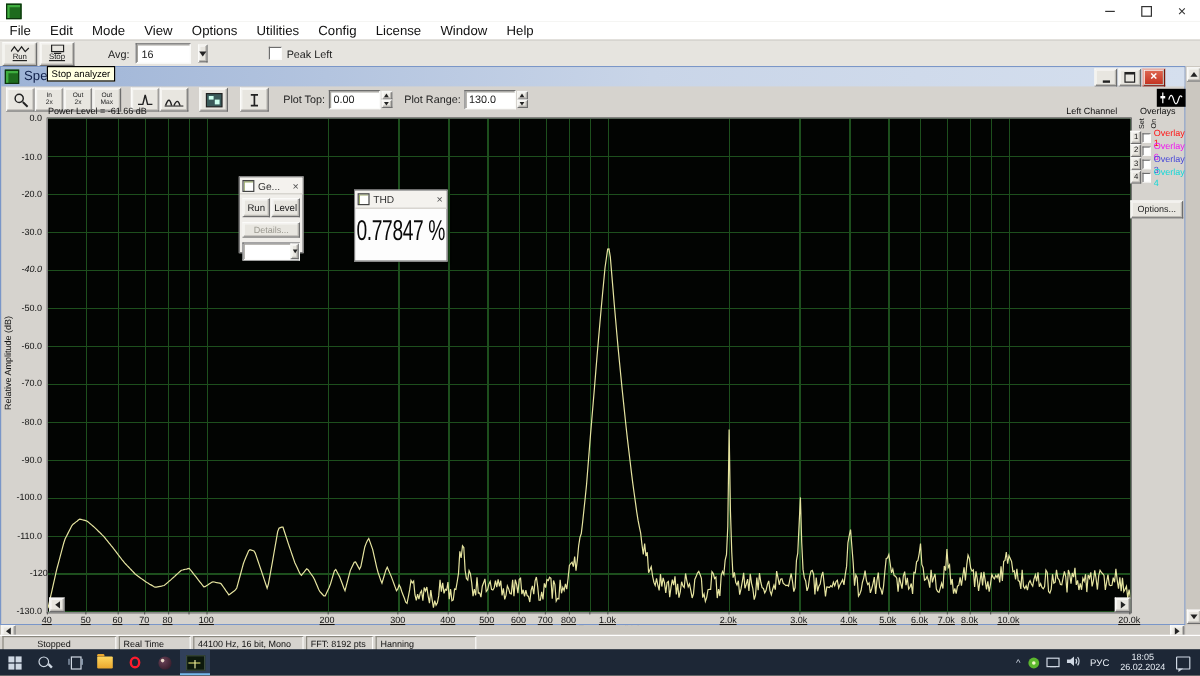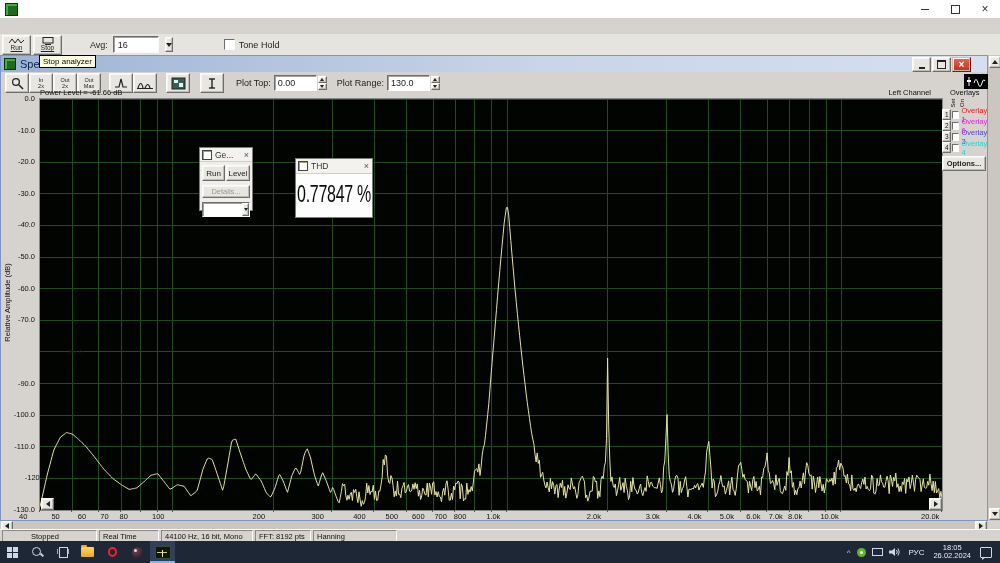--- a/index.html
+++ b/index.html
@@ -44,35 +44,35 @@
   .spin{width:9px;height:14px;margin-left:1px;display:flex;flex-direction:column;}
   .spin div{flex:1;display:flex;align-items:center;justify-content:center;}
   .tri-up-s{width:0;height:0;border-left:2.5px solid transparent;border-right:2.5px solid transparent;border-bottom:3px solid #222;}
   .tri-down-s{width:0;height:0;border-left:2.5px solid transparent;border-right:2.5px solid transparent;border-top:3px solid #222;}
   
   .power-level{position:absolute;left:39px;top:32px;font-size:7.5px;color:#111;}
   .left-channel{position:absolute;right:56px;top:32px;font-size:7.5px;color:#111;}
   #plot-wrap{position:absolute;left:38px;top:42px;width:902px;height:411px;background:#020402;border:1px solid #888;box-sizing:content-box;}
   .ytick{position:absolute;width:34px;text-align:right;font-size:7.5px;color:#111;}
   .ylabel{position:absolute;left:-69px;top:242px;width:150px;text-align:center;font-size:7.5px;color:#111;transform:rotate(-90deg);}
-  .xtick{position:absolute;top:456px;width:40px;text-align:left;font-size:7.5px;color:#111;}
+  .xtick{position:absolute;top:456px;width:40px;text-align:center;font-size:7.5px;color:#111;text-decoration:underline;}
   .xtickmark{position:absolute;top:454px;width:1px;height:2px;background:#555;}
   .xlabel{position:absolute;left:452px;top:464px;width:110px;text-align:center;font-size:7.5px;color:#111;}
   .pscroll{position:absolute;width:11px;height:10px;display:flex;align-items:center;justify-content:center;z-index:3;}
   .tri-left{width:0;height:0;border-top:3px solid transparent;border-bottom:3px solid transparent;border-right:4px solid #222;}
   .tri-right{width:0;height:0;border-top:3px solid transparent;border-bottom:3px solid transparent;border-left:4px solid #222;}
   
   .ovl{position:absolute;left:941px;top:32px;width:46px;font-size:7.5px;color:#111;}
   .ovl-h{margin-left:8px;}
   .ovl-cols{position:relative;height:12px;}
   .ovl-col{position:absolute;font-size:6px;transform:rotate(-90deg);color:#111;}
   .ovl-row{display:flex;align-items:center;height:11px;}
   .ovl-num{width:9px;height:9px;font-size:6.5px;display:flex;align-items:center;justify-content:center;margin-right:1px;}
   .ovl-chk{width:8px;height:8px;background:#fff;border:1px solid;border-color:#6d6d6d #fbfbf9 #fbfbf9 #6d6d6d;margin-right:2px;box-sizing:border-box;}
-  .ovl-opt{width:42px;height:13px;margin-top:3px;font-size:7.5px;display:flex;align-items:center;justify-content:center;color:#222;font-weight:bold;}
+  .ovl-opt{width:42px;height:13px;margin-top:14px;font-size:7.5px;display:flex;align-items:center;justify-content:center;color:#222;}
   .gen-ico{position:absolute;left:963px;top:18px;width:24px;height:15px;background:#000;display:flex;align-items:center;justify-content:center;z-index:2;}
   
   .vscroll{position:absolute;left:988px;top:55px;width:12px;height:466px;background:#cbc7c0;}
   .vscroll .arr{position:absolute;left:1px;width:10px;height:10px;display:flex;align-items:center;justify-content:center;}
   .tri-up{width:0;height:0;border-left:3px solid transparent;border-right:3px solid transparent;border-bottom:4px solid #222;}
   .tri-dn{width:0;height:0;border-left:3px solid transparent;border-right:3px solid transparent;border-top:4px solid #222;}
   .hscroll{position:absolute;left:0;top:521px;width:988px;height:8px;background:#cbc7c0;}
   .hscroll .arr{position:absolute;top:0;width:10px;height:8px;display:flex;align-items:center;justify-content:center;}
   
   .float-win{position:absolute;background:#f0eeea;border:1px solid #7d7d7d;box-shadow:1px 1px 2px rgba(0,0,0,.4);z-index:20;box-sizing:border-box;}
@@ -135,20 +135,32 @@
       <div>
           <span class="glyph-min"></span>
         </div>
       <div>
           <span class="glyph-max"></span>
         </div>
       <div style="font-size:12px;">×</div>
     </div>
   </div>
 
+  <div class="menubar" id="menu-bar">
+      <span class="menu-item">File</span>
+      <span class="menu-item">Edit</span>
+      <span class="menu-item">Mode</span>
+      <span class="menu-item">View</span>
+      <span class="menu-item">Options</span>
+      <span class="menu-item">Utilities</span>
+      <span class="menu-item">Config</span>
+      <span class="menu-item">License</span>
+      <span class="menu-item">Window</span>
+      <span class="menu-item">Help</span>
+    </div>
 
   <div class="toolbar">
     <div class="tb-btn raised">
       <svg width="16" height="8" viewBox="0 0 16 8">
           <polyline points="0,6 3,2 6,6 9,2 12,6 15,3" fill="none" stroke="#222" stroke-width="1"></polyline>
         </svg>
       <span style="text-decoration:underline;">Run</span>
     </div>
     <div class="tb-btn raised">
       <svg width="12" height="8" viewBox="0 0 12 8">
@@ -158,21 +170,21 @@
       <span style="text-decoration:underline;">Stop</span>
     </div>
     <span style="margin-left:28px;">Avg:</span>
     <div class="avg-box sunken">
       <span class="val">16</span>
       <span class="drop-btn raised">
           <span class="tri-down"></span>
         </span>
     </div>
     <span class="checkbox" style="margin-left:65px;"></span>
-    <span style="margin-left:4px;">Tone Hold</span>
+    <span style="margin-left:4px;">Peak Left</span>
   </div>
 
   <div class="child">
     <div class="child-titlebar">
       <div class="child-ico"></div>
       <span>Spectrum</span>
       <div class="child-controls">
         <div class="cbtn raised">
             <span class="glyph-min2"></span>
           </div>
@@ -313,21 +325,21 @@
     <div class="xlabel">Frequency (Hz)</div>
     <div id="yticks">
         <div class="ytick" style="top: 38px;">0.0</div>
         <div class="ytick" style="top: 69.6154px;">-10.0</div>
         <div class="ytick" style="top: 101.231px;">-20.0</div>
         <div class="ytick" style="top: 132.846px;">-30.0</div>
         <div class="ytick" style="top: 164.462px; font-style: italic;">-40.0</div>
         <div class="ytick" style="top: 196.077px;">-50.0</div>
         <div class="ytick" style="top: 227.692px;">-60.0</div>
         <div class="ytick" style="top: 259.308px;">-70.0</div>
-        <div class="ytick" style="top: 290.923px; padding-left: 48px;">-80.0</div>
+        <div class="ytick" style="top: 290.923px;">-80.0</div>
         <div class="ytick" style="top: 322.538px;">-90.0</div>
         <div class="ytick" style="top: 354.154px;">-100.0</div>
         <div class="ytick" style="top: 385.769px;">-110.0</div>
         <div class="ytick" style="top: 417.385px; padding-left: 11px;">-120.0</div>
         <div class="ytick" style="top: 449px;">-130.0</div>
       </div>
     <div id="xticks">
         <div class="xtickmark" style="left: 38px;"></div>
         <div class="xtick" style="left: 18px;">40</div>
         <div class="xtickmark" style="left: 70.3875px;"></div>

